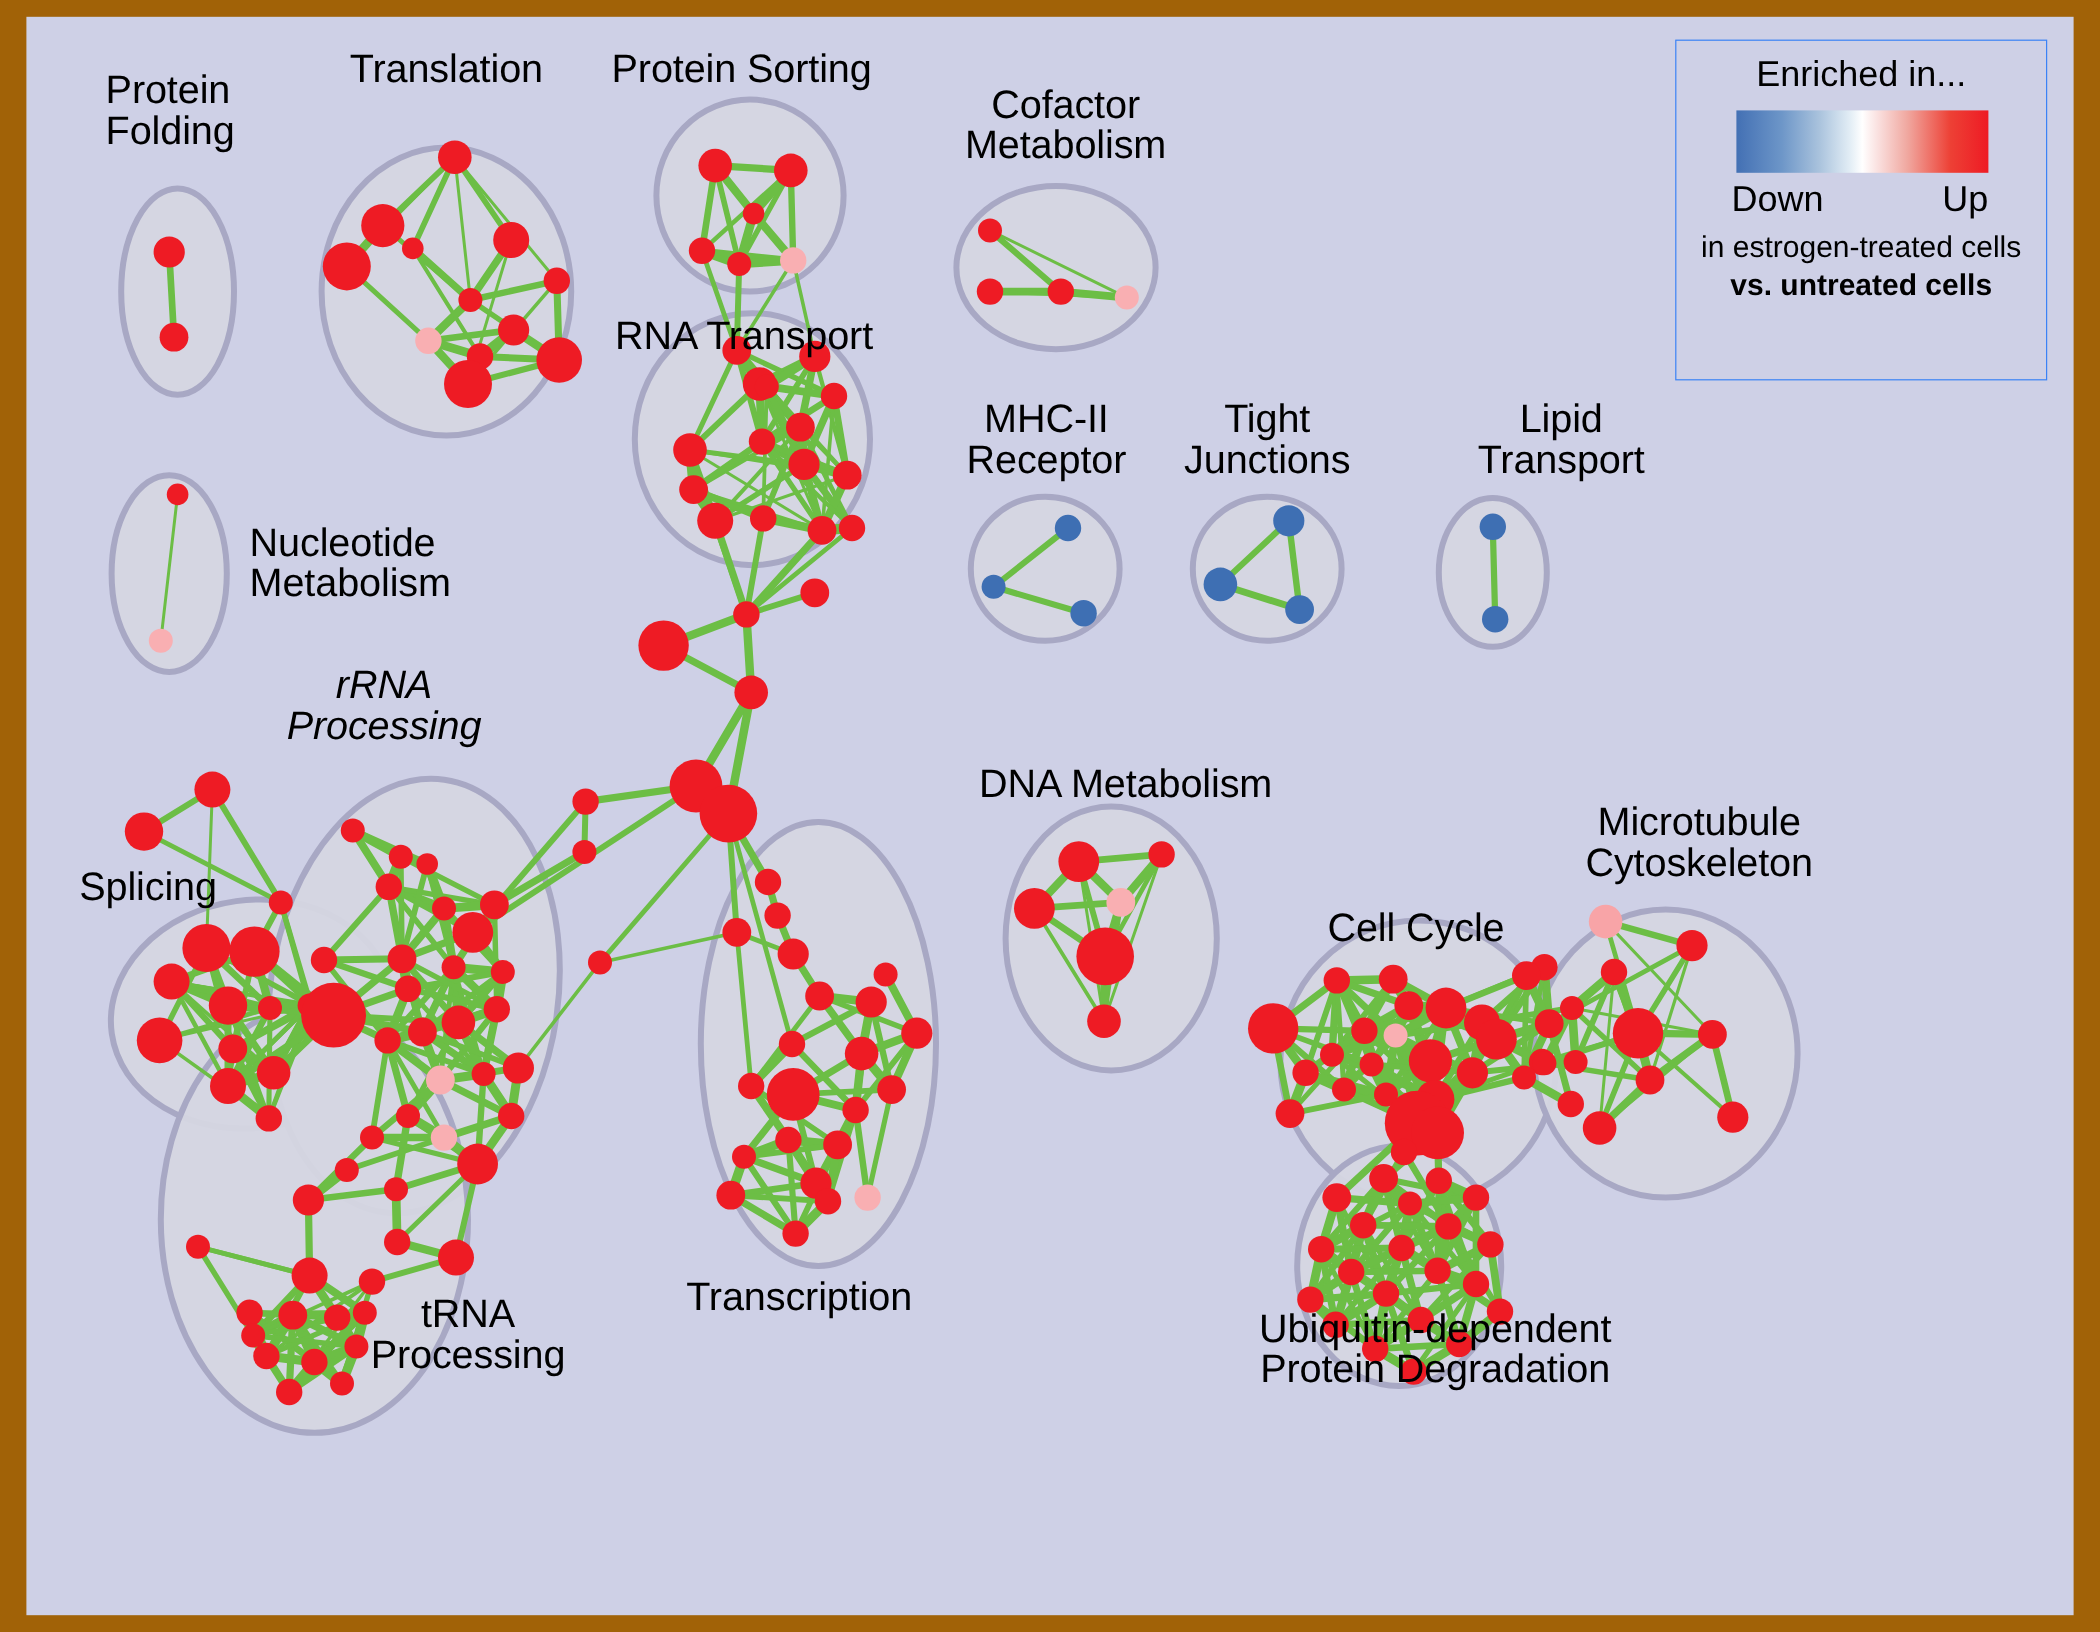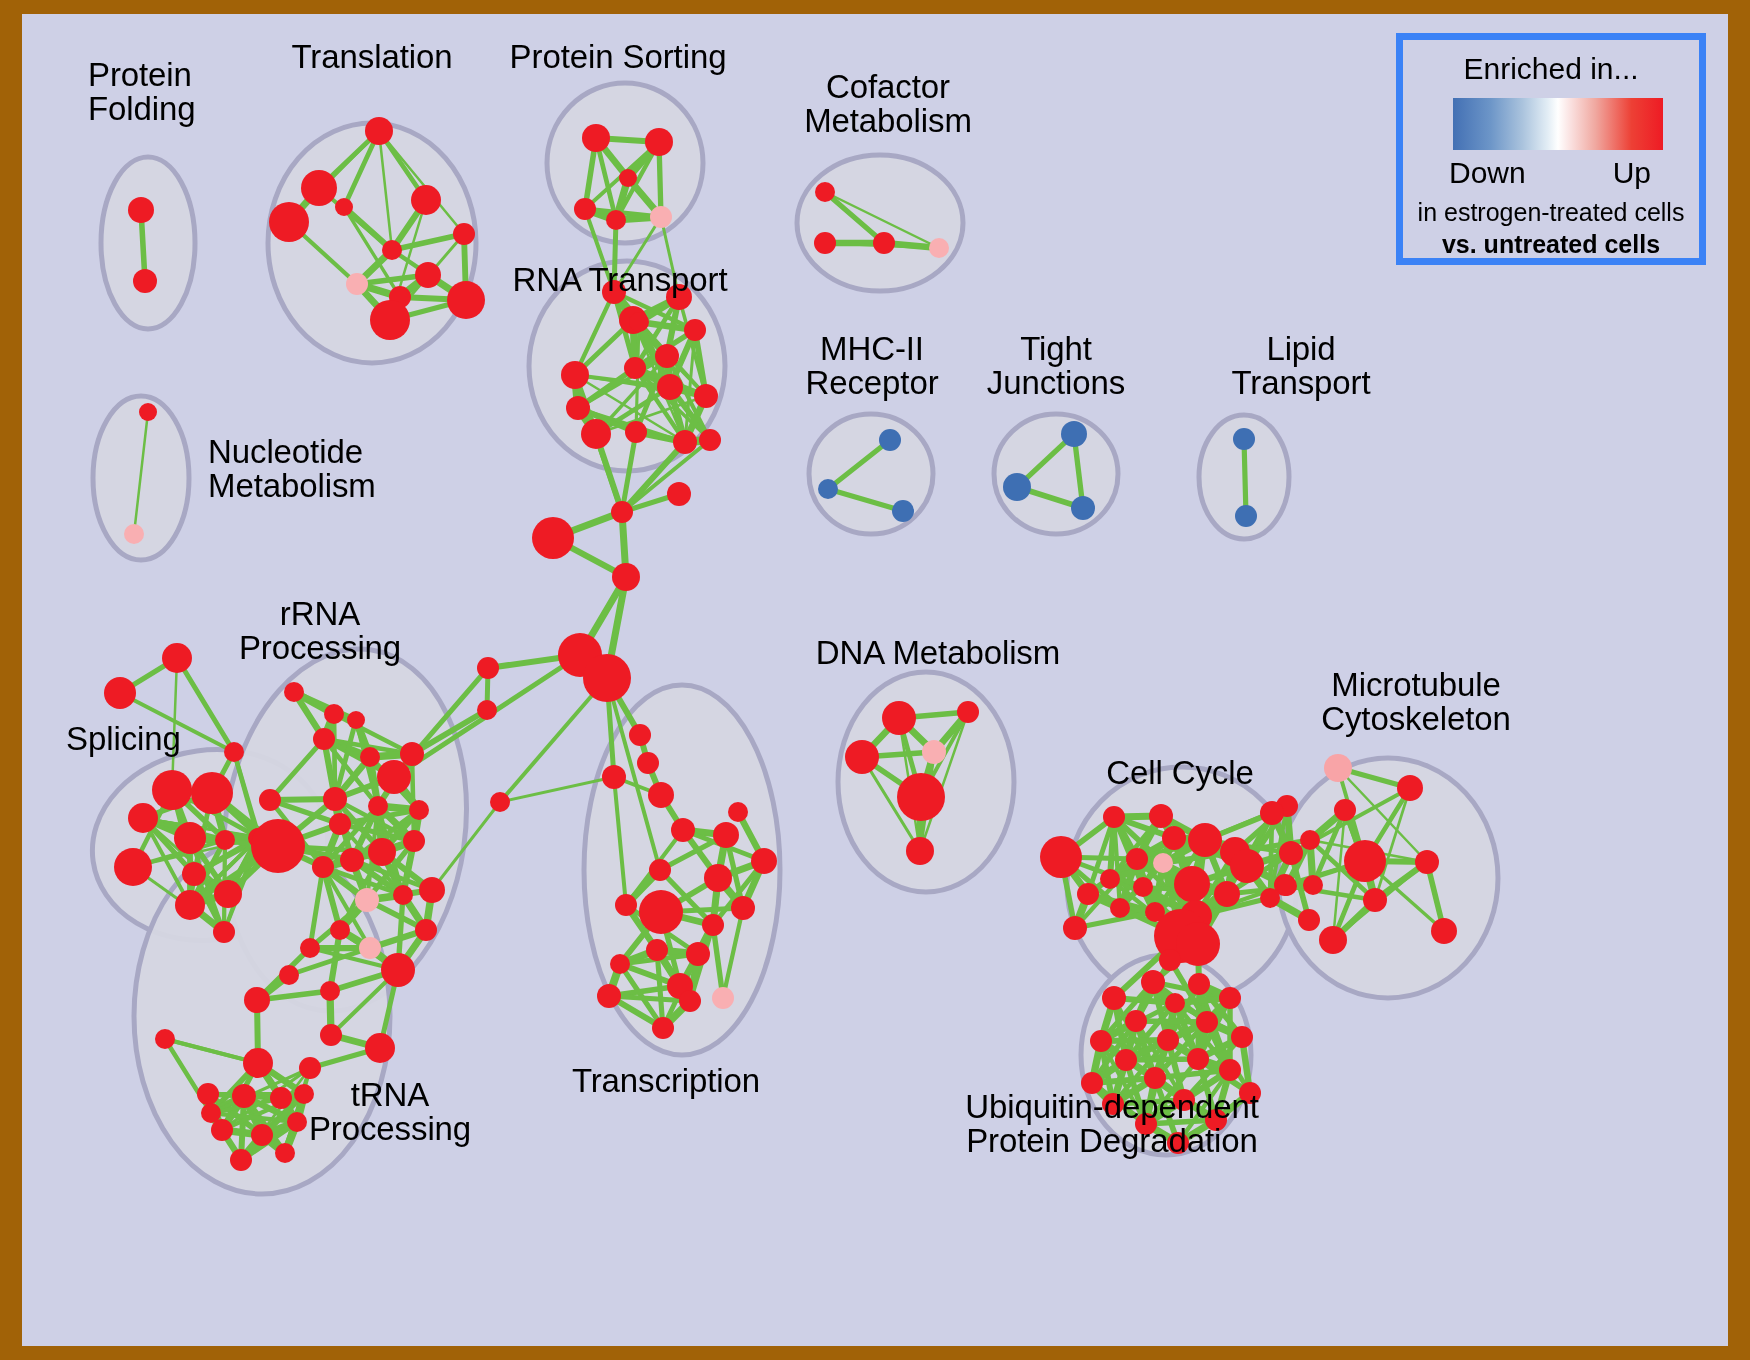--- a/index.html
+++ b/index.html
@@ -3,22 +3,22 @@
 <meta charset="utf-8">
 <style>
   html,body{margin:0;padding:0;background:#ffffff;}
   body{font-family:"Liberation Sans", sans-serif;}
   #stage{position:relative;width:1750px;height:1360px;background:#a16207;overflow:hidden;}
   #panel{position:absolute;left:22px;top:14px;width:1706px;height:1332px;background:#ced0e6;}
   svg{position:absolute;left:0;top:0;width:1750px;height:1360px;overflow:visible;}
   .clusterLabel{position:absolute;color:#000;font-size:33px;line-height:1.03;font-weight:400;
     white-space:pre;letter-spacing:-0.1px;}
   .clusterLabel.c{text-align:center;transform:translateX(-50%);}
-  #legend{position:absolute;left:1396px;top:33px;width:310px;height:232px;
-    background:#ced0e6;border:7px solid #3b82f6;box-sizing:border-box;}
+  #legend{position:absolute;left:1396px;top:33px;width:310px;height:284px;
+    background:#ced0e6;border:1px solid #3b82f6;box-sizing:border-box;}
   #legend .ttl{position:absolute;left:0;right:0;top:12px;text-align:center;font-size:30px;color:#000;}
   #legend .bar{position:absolute;left:50px;top:58px;width:210px;height:52px;
     background:linear-gradient(to right,#4370b4 0%,#6d96c8 18%,#aac3dd 33%,#e2edf5 45%,#ffffff 50%,#fae1e0 56%,#f0a79f 68%,#ed4035 85%,#ee1b24 100%);}
   #legend .dn{position:absolute;left:46px;top:116px;font-size:30px;color:#000;}
   #legend .up{position:absolute;right:48px;top:116px;font-size:30px;color:#000;}
   #legend .l1{position:absolute;left:0;right:0;top:158px;text-align:center;font-size:25px;color:#000;}
   #legend .l2{position:absolute;left:0;right:0;top:190px;text-align:center;font-size:25px;color:#000;font-weight:bold;}
 </style>
 </head>
 <body>
@@ -871,28 +871,28 @@
   <div id="labels-layer">
       <div class="clusterLabel" style="left: 88px; top: 58px;"><div>Protein</div><div>Folding</div></div>
       <div class="clusterLabel c" style="left: 372px; top: 40px;"><div>Translation</div></div>
       <div class="clusterLabel c" style="left: 618px; top: 40px;"><div>Protein Sorting</div></div>
       <div class="clusterLabel c" style="left: 888px; top: 70px;"><div>Cofactor</div><div>Metabolism</div></div>
       <div class="clusterLabel c" style="left: 620px; top: 228px; margin-top: 35px;"><div>RNA Transport</div></div>
       <div class="clusterLabel" style="left: 208px; top: 435px;"><div>Nucleotide</div><div>Metabolism</div></div>
       <div class="clusterLabel c" style="left: 872px; top: 332px;"><div>MHC-II</div><div>Receptor</div></div>
       <div class="clusterLabel c" style="left: 1056px; top: 332px;"><div>Tight</div><div>Junctions</div></div>
       <div class="clusterLabel c" style="left: 1284px; top: 332px; margin-left: 17px;"><div>Lipid</div><div>Transport</div></div>
-      <div class="clusterLabel c" style="left: 320px; top: 597px;"><div>rRNA</div><div>Processing</div></div>
+      <div class="clusterLabel c" style="left: 320px; top: 554px; font-style: italic;"><div>rRNA</div><div>Processing</div></div>
       <div class="clusterLabel" style="left: 66px; top: 722px;"><div>Splicing</div></div>
       <div class="clusterLabel c" style="left: 938px; top: 636px;"><div>DNA Metabolism</div></div>
       <div class="clusterLabel c" style="left: 1400px; top: 668px; margin-left: 16px;"><div>Microtubule</div><div>Cytoskeleton</div></div>
       <div class="clusterLabel c" style="left: 1180px; top: 756px;"><div>Cell Cycle</div></div>
       <div class="clusterLabel c" style="left: 666px; top: 1064px;"><div>Transcription</div></div>
       <div class="clusterLabel c" style="left: 390px; top: 1078px;"><div>tRNA</div><div>Processing</div></div>
-      <div class="clusterLabel c" style="left: 1112px; top: 1090px;"><div>Ubiquitin-dependent</div><div>Protein Degradation</div></div>
+      <div class="clusterLabel c" style="left: 1196px; top: 1090px;"><div>Ubiquitin-dependent</div><div>Protein Degradation</div></div>
     </div>
 
   <div id="legend">
     <div class="ttl">Enriched in...</div>
     <div class="bar"></div>
     <div class="dn">Down</div>
     <div class="up">Up</div>
     <div class="l1">in estrogen-treated cells</div>
     <div class="l2">vs. untreated cells</div>
   </div>

